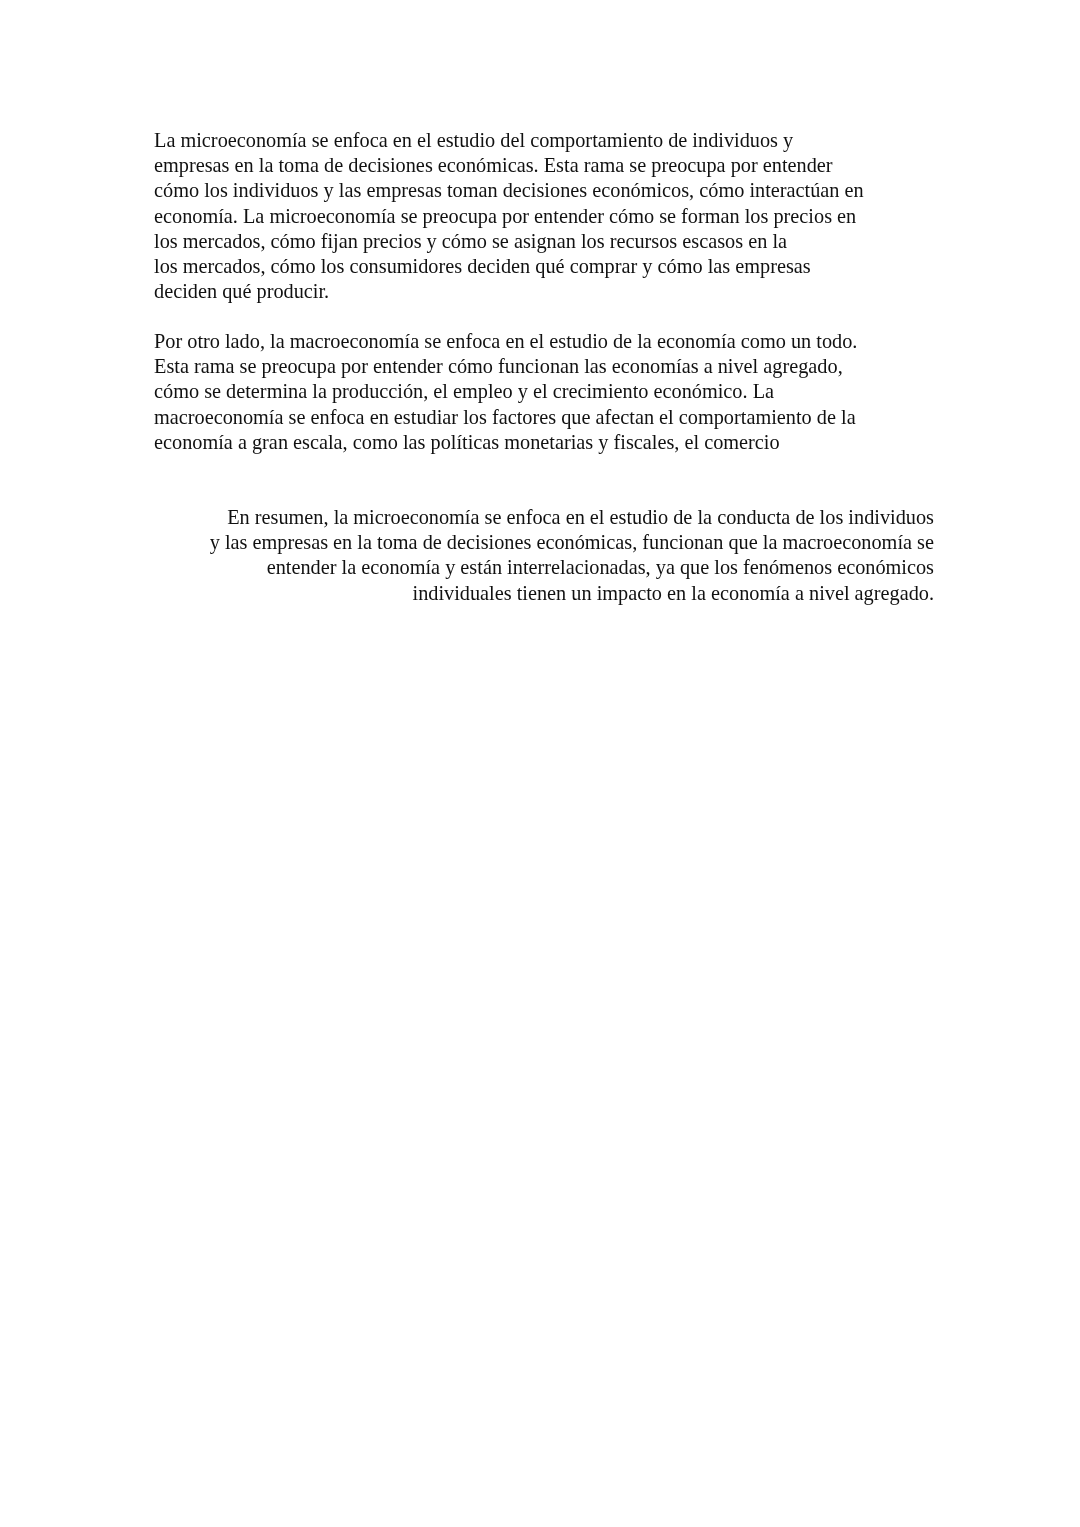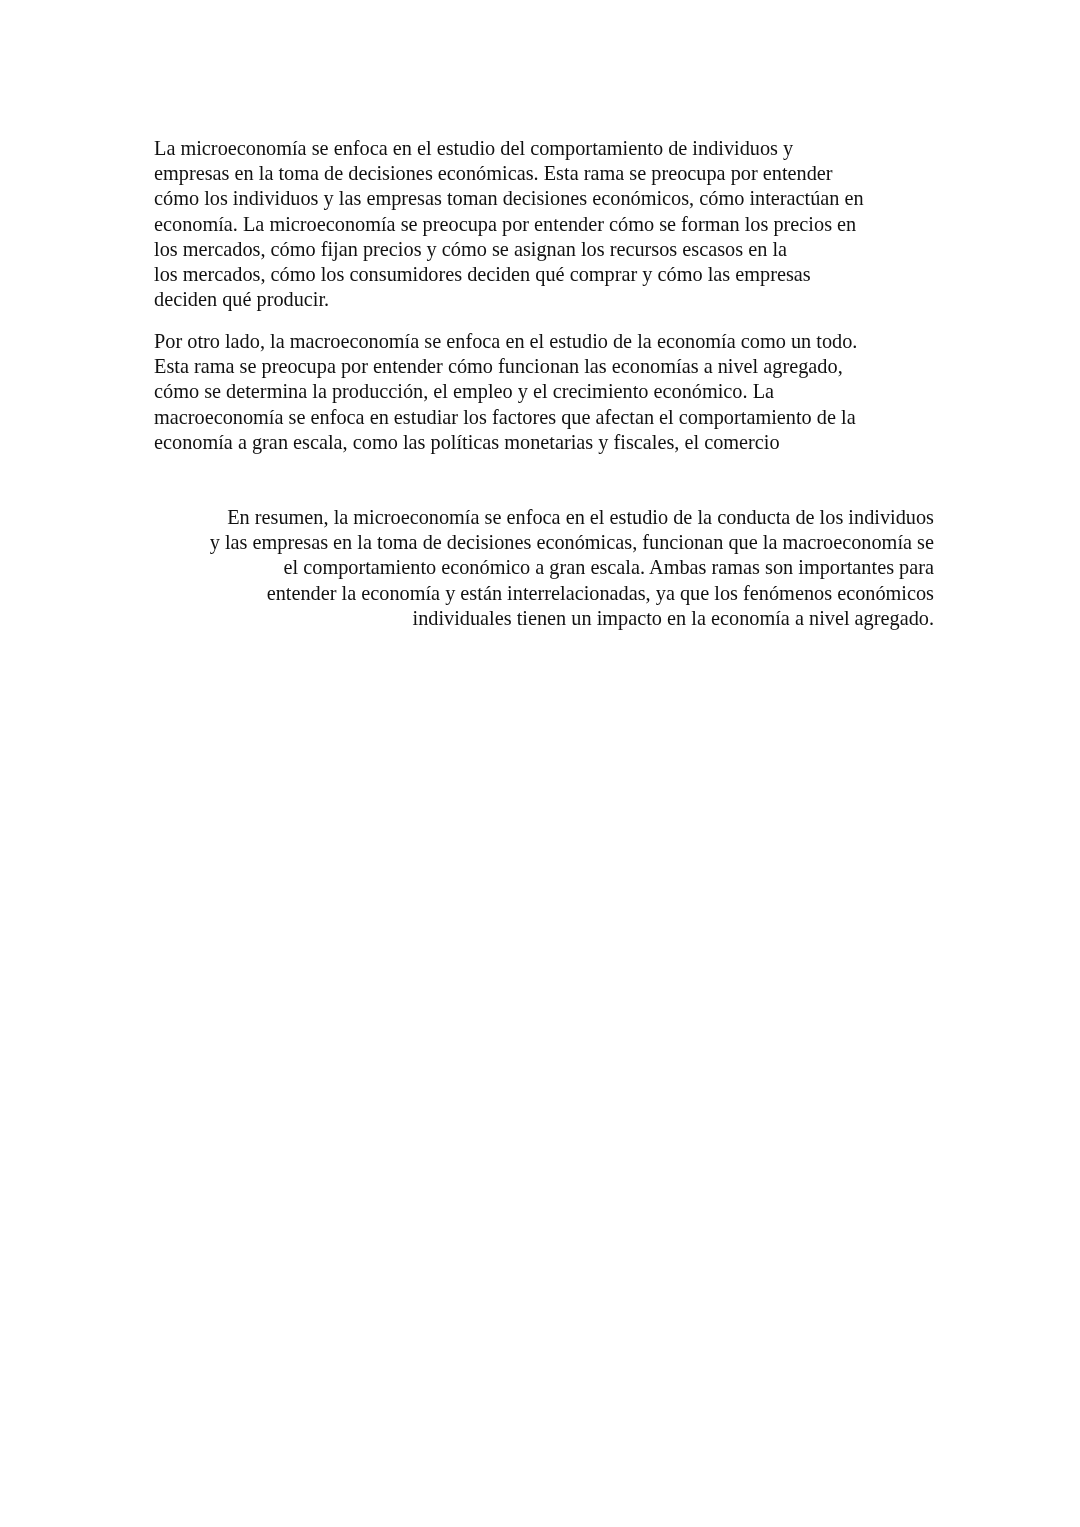--- a/index.html
+++ b/index.html
@@ -7,21 +7,21 @@
     .page {
       position: absolute; left: 0; top: 0; width: 1080px; height: 1527px;
       background: #ffffff;
     }
     .para {
       position: absolute; left: 154px; width: 780px;
       font-family: "Liberation Serif", "DejaVu Serif", serif;
       font-size: 20.3px; line-height: 25.2px; color: #111111;
     }
     .line { display: block; white-space: nowrap; }
-    #p1 { top: 128px; margin-top: 8px; }
+    #p1 { top: 128px; }
     #p2 { top: 329px; }
     #p3 { top: 505px; text-align: right; }
   </style>
 </head>
 <body>
 
 <div class="page">
 
   <div class="para" id="p1">
     <span class="line">La microeconomía se enfoca en el estudio del comportamiento de individuos y</span>
@@ -37,18 +37,17 @@
     <span class="line">Por otro lado, la macroeconomía se enfoca en el estudio de la economía como un todo.</span>
     <span class="line">Esta rama se preocupa por entender cómo funcionan las economías a nivel agregado,</span>
     <span class="line">cómo se determina la producción, el empleo y el crecimiento económico. La</span>
     <span class="line">macroeconomía se enfoca en estudiar los factores que afectan el comportamiento de la</span>
     <span class="line">economía a gran escala, como las políticas monetarias y fiscales, el comercio</span>
   </div>
 
   <div class="para" id="p3">
     <span class="line">En resumen, la microeconomía se enfoca en el estudio de la conducta de los individuos</span>
     <span class="line">y las empresas en la toma de decisiones económicas, funcionan que la macroeconomía se</span>
-    <span class="line">el comportamiento económico a gran escala. Ambas ramas son importantes para</span>
     <span class="line">entender la economía y están interrelacionadas, ya que los fenómenos económicos</span>
     <span class="line">individuales tienen un impacto en la economía a nivel agregado.</span>
   </div>
 
 </div>
 
 </body></html>

